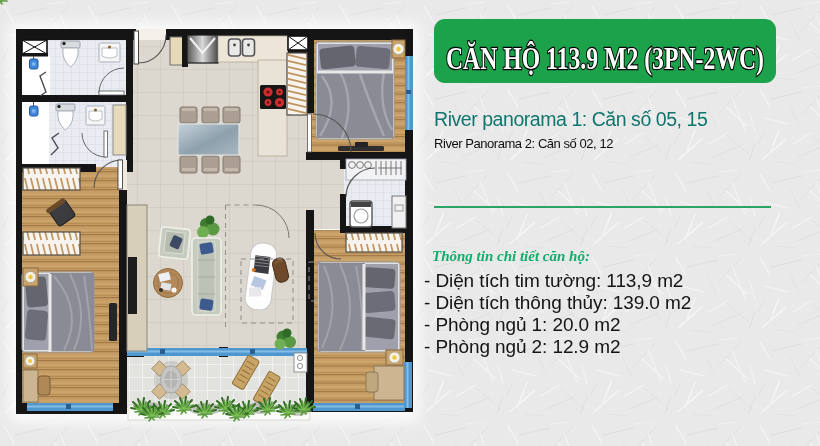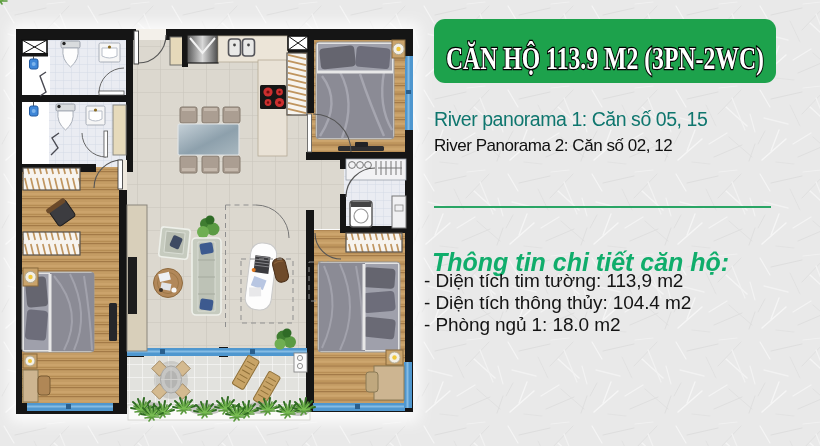--- a/index.html
+++ b/index.html
@@ -580,25 +580,26 @@
 <div style="position:absolute;left:0;top:0;width:820px;height:446px;">
 
   <div style="position:absolute;left:434px;top:19px;width:342px;height:64px;background:#1da24c;border-radius:11px;"></div>
 
   <svg style="position:absolute;left:434px;top:19px;" width="342" height="64">
     <text x="171" y="50" text-anchor="middle" font-family="Liberation Serif, serif" font-weight="bold" font-size="32" fill="#ffffff" stroke="#000000" stroke-width="2.4" paint-order="stroke" textLength="318" lengthAdjust="spacingAndGlyphs">CĂN HỘ 113.9 M2 (3PN-2WC)</text>
   </svg>
 
   <div style="position:absolute;left:434px;top:108px;font-size:19.5px;letter-spacing:-0.45px;color:#0f766e;">River panorama 1: Căn số 05, 15</div>
 
-  <div style="position:absolute;left:434px;top:136px;font-size:17px;letter-spacing:-0.45px;color:#101010;">River Panorama 2: Căn số 02, 12</div>
+  <div style="position:absolute;left:434px;top:136px;font-size:13px;letter-spacing:-0.45px;color:#101010;">River Panorama 2: Căn số 02, 12</div>
 
   <div style="position:absolute;left:434px;top:206px;width:337px;height:2px;background:#2aa565;"></div>
 
-  <div style="position:absolute;left:432px;top:248px;font-family:Liberation Sans, sans-serif;font-style:italic;font-weight:bold;font-size:25px;color:#10ad6b;">Thông tin chi tiết căn hộ:</div>
+  <div style="position:absolute;left:432px;top:248px;font-family:Liberation Serif, serif;font-style:italic;font-weight:bold;font-size:15px;color:#10ad6b;">Thông tin chi tiết căn hộ:</div>
 
   <div style="position:absolute;left:424px;top:270px;font-size:19px;color:#141414;line-height:22.05px;letter-spacing:-0.1px;">
     <div>- Diện tích tim tường: 113,9 m2</div>
-    <div>- Diện tích thông thủy: 104.4 m2</div>
-    <div>- Phòng ngủ 1: 18.0 m2</div>
+    <div>- Diện tích thông thủy: 139.0 m2</div>
+    <div>- Phòng ngủ 1: 20.0 m2</div>
+    <div>- Phòng ngủ 2: 12.9 m2</div>
   </div>
 </div>
 </div>
 
 </body></html>

